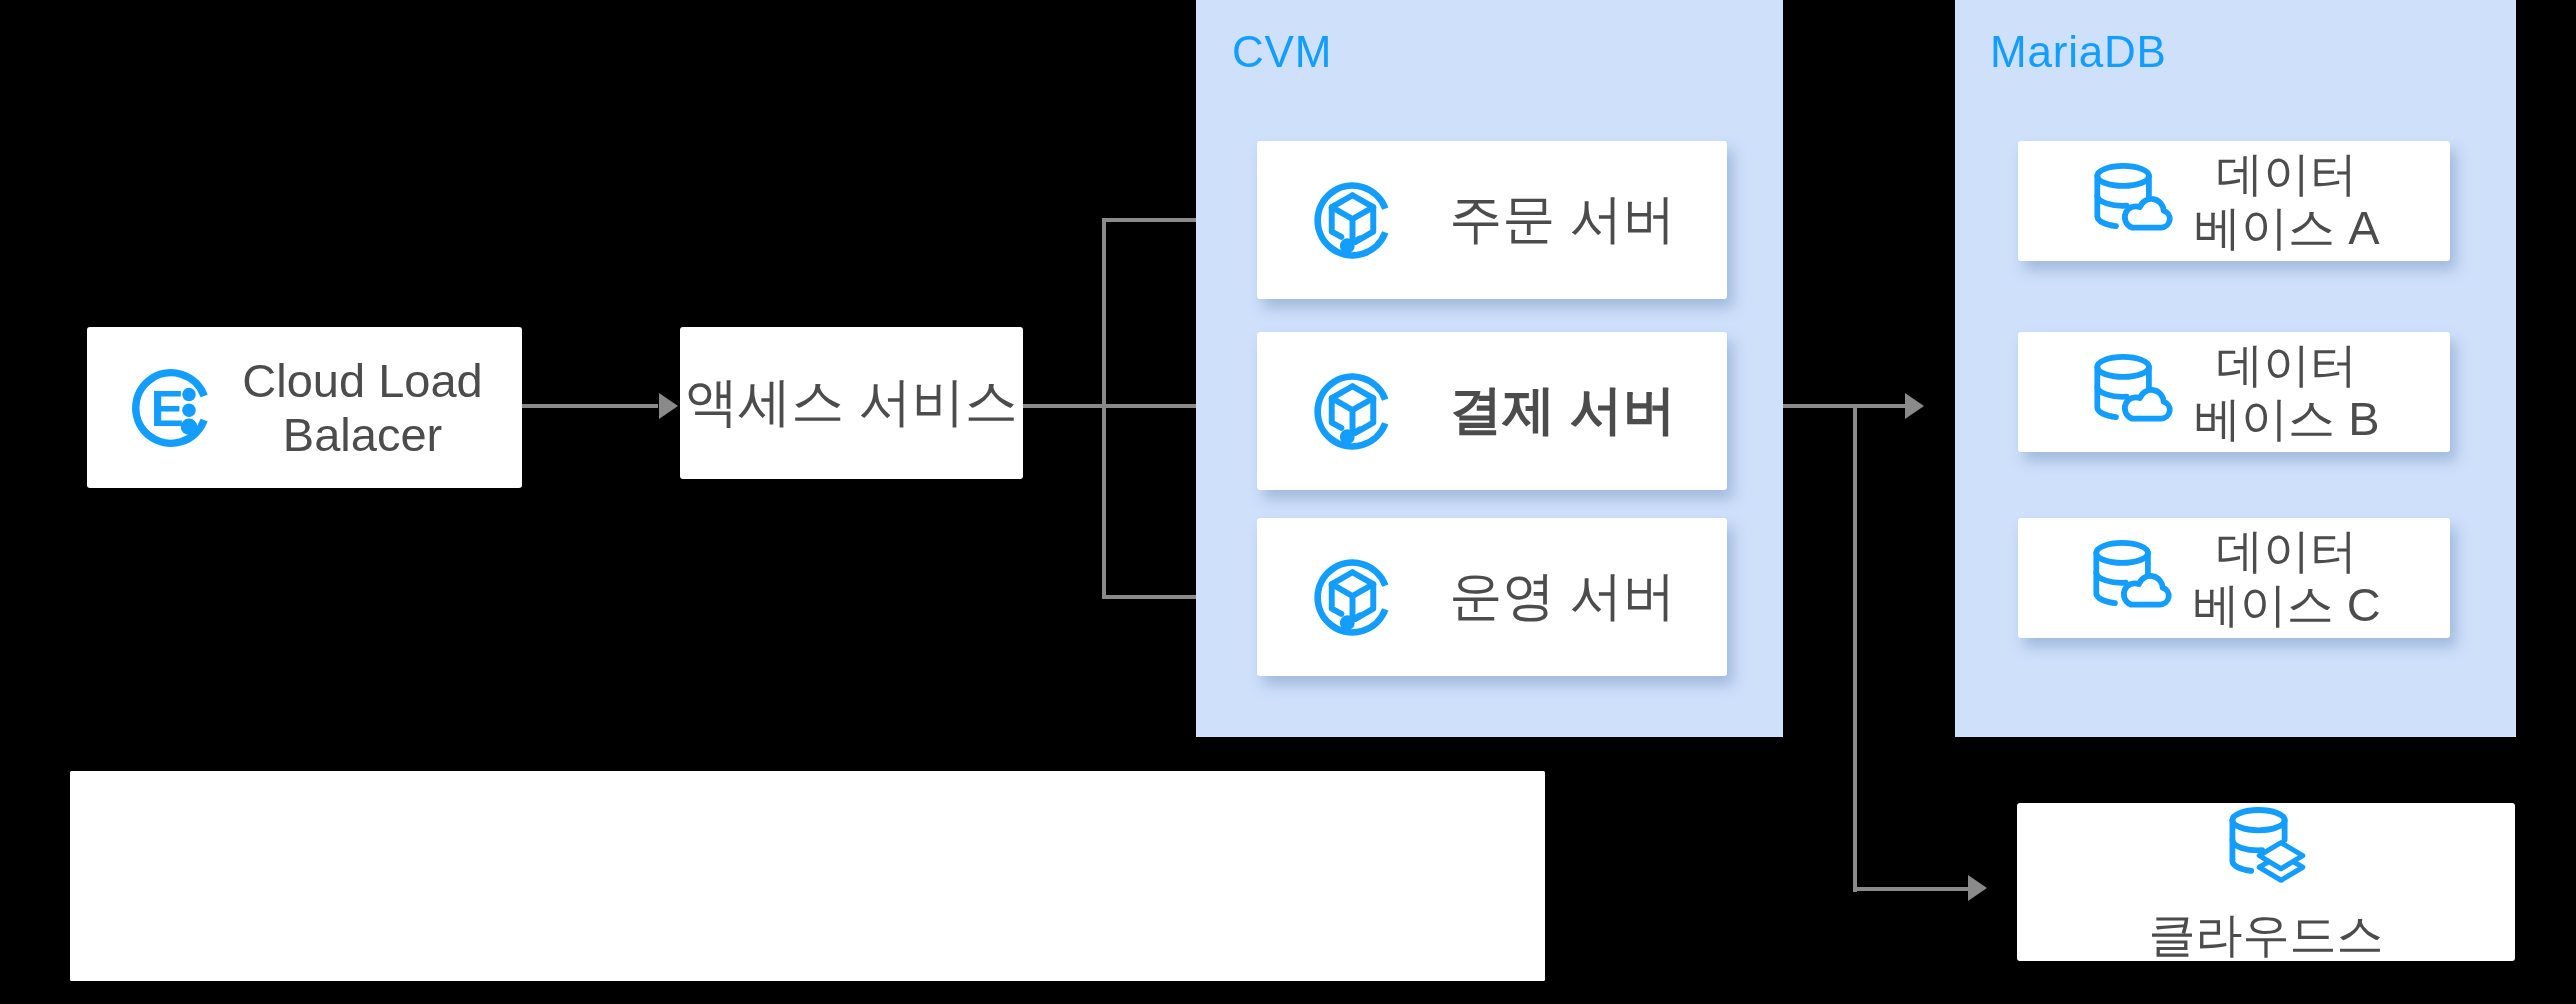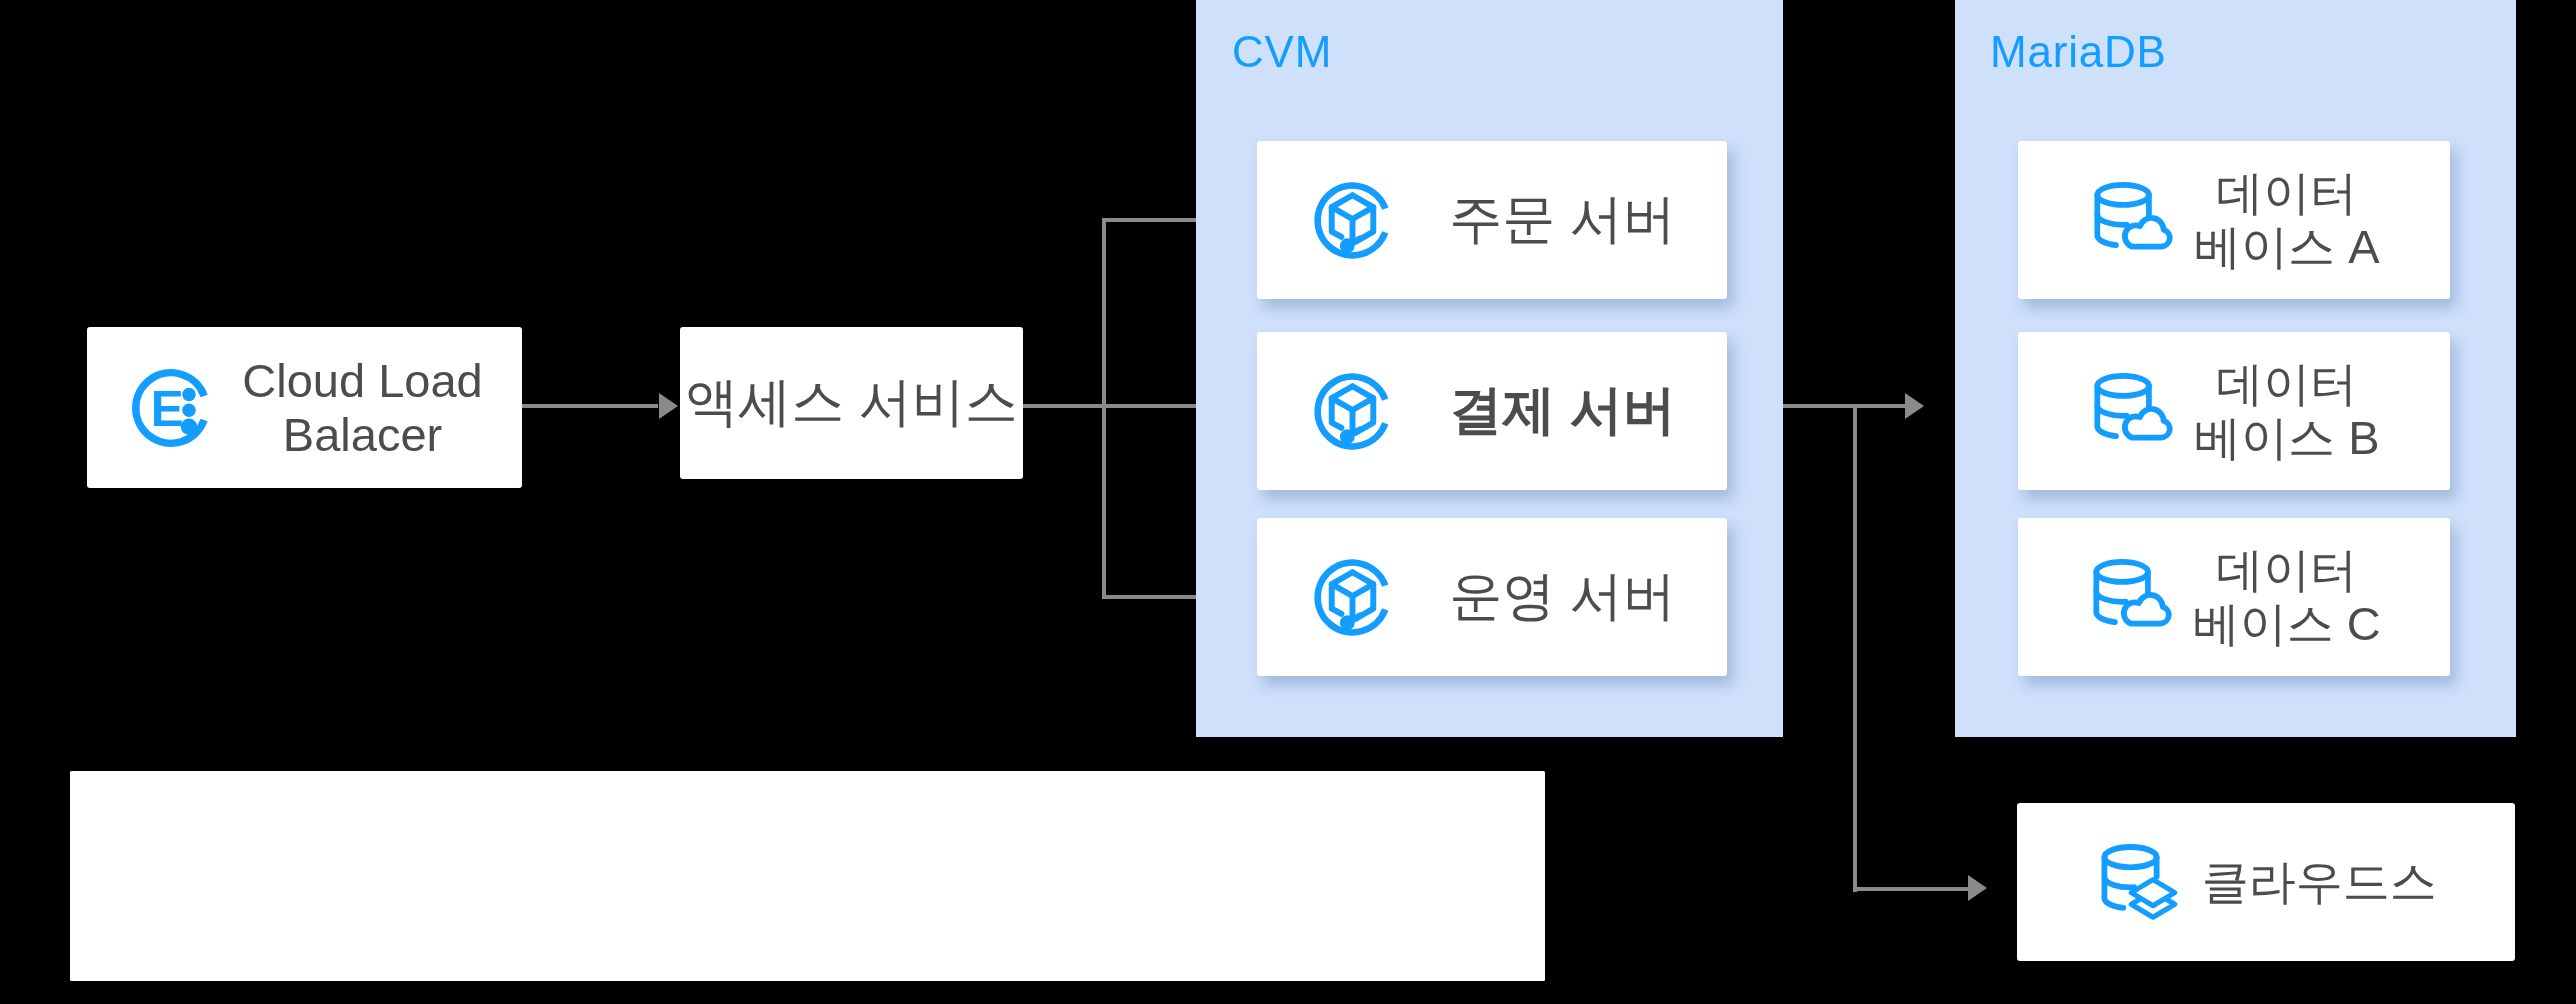--- a/index.html
+++ b/index.html
@@ -23,23 +23,23 @@
   .in-group{box-shadow:6px 9px 13.6px rgba(96,128,178,0.40);}
   
   .clb-box{left:87px;top:327px;width:435px;height:161px;gap:26px;font-size:47px;line-height:54px;}
   .access-box{left:680px;top:327px;width:343px;height:152px;font-size:53px;}
   .cvm-group{left:1196px;width:587px;}
   .cvm-group .group-title{left:36px;top:27px;}
   .mdb-group{left:1955px;width:561px;}
   .mdb-group .group-title{left:35px;top:27px;}
   .srv-box{left:1257px;width:470px;height:158px;gap:52px;font-size:53px;}
   .srv-1{top:141px;} .srv-2{top:332px;font-weight:bold;} .srv-3{top:518px;text-align:center;}
-  .db-box{left:2018px;width:432px;height:158px;gap:19.6px;font-size:47px;line-height:54px;}
+  .db-box{left:2018px;width:432px;height:120px;gap:19.6px;font-size:47px;line-height:54px;}
   .db-1{top:141px;} .db-2{top:332px;} .db-3{top:518px;}
-  .redis-box{left:2017px;top:803px;width:498px;height:158px;gap:19.6px;font-size:47px;line-height:54px;}
+  .redis-box{left:2017px;top:803px;width:498px;height:158px;gap:19.6px;font-size:47px;line-height:54px;flex-direction:column;}
   .blank-box{left:70px;top:771px;width:1475px;height:210px;border-radius:1.5px;}
   
   .ln{position:absolute;background:#8a8a8a;}
   .ah{position:absolute;width:0;height:0;
       border-top:13px solid transparent;border-bottom:13px solid transparent;
       border-left:19.6px solid #8a8a8a;}
   
   .icon{flex:0 0 auto;display:block;}
 </style>
 </head>

